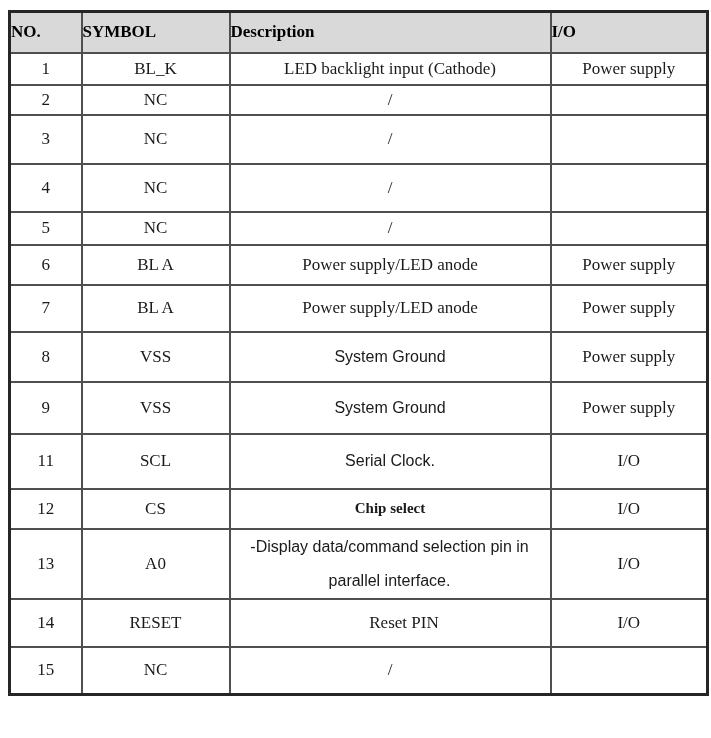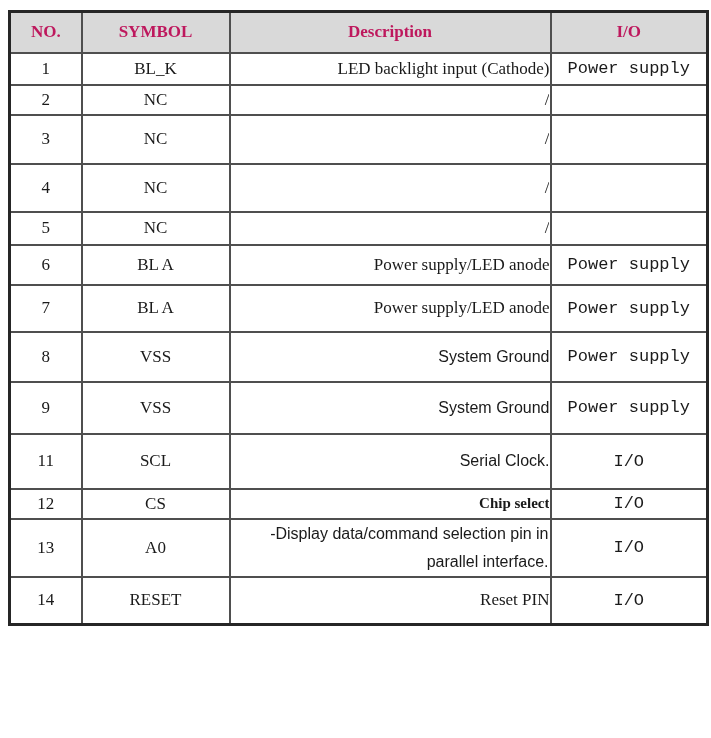--- a/index.html
+++ b/index.html
@@ -29,54 +29,54 @@
     border: 2px solid #4f4f4f;
     padding: 0;
     vertical-align: middle;
     overflow: hidden;
   }
   th.hdr {
     background: #d9d9d9;
     font-family: "Liberation Serif", serif;
     font-weight: bold;
     font-size: 17px;
-    text-align: center;
-    color: #be185d;
+    text-align: left;
+    color: #000000;
   }
   td.no-cell, td.symbol-cell {
     text-align: center;
     font-family: "Liberation Serif", serif;
     font-size: 17px;
   }
   td.io-cell {
     text-align: center;
-    font-family: Liberation Mono, monospace;
+    font-family: Liberation Serif, serif;
     font-size: 17px;
   }
   td.desc-cell {
-    text-align: right;
+    text-align: center;
     padding-left: 8px;
     padding-right: 4px;
     font-family: "Liberation Serif", serif;
     font-size: 17px;
     border-radius: 6px;
   }
   td.desc-cell.sans {
     font-family: "Liberation Sans", sans-serif;
     font-size: 16px;
     margin-left: 42px;
   }
   td.desc-cell.small {
     font-size: 15px;
     font-weight: bold;
   }
   td.desc-cell.tight {
     padding-left: 0;
     padding-right: 1px;
-    line-height: 28px;
+    line-height: 34px;
   }
 </style>
 </head>
 <body>
 
 <div class="page">
   <table class="pin-table">
     <colgroup>
       <col style="width:72px">
       <col style="width:148px">
@@ -145,33 +145,39 @@
         <td class="symbol-cell">VSS</td>
         <td class="desc-cell sans">System Ground</td>
         <td class="io-cell">Power supply</td>
       </tr>
       <tr style="height:55px">
         <td class="no-cell">11</td>
         <td class="symbol-cell">SCL</td>
         <td class="desc-cell sans">Serial Clock.</td>
         <td class="io-cell">I/O</td>
       </tr>
-      <tr style="height:30px">
+      <tr style="height:40px">
         <td class="no-cell">12</td>
         <td class="symbol-cell">CS</td>
         <td class="desc-cell small">Chip select</td>
         <td class="io-cell">I/O</td>
       </tr>
       <tr style="height:57px">
         <td class="no-cell">13</td>
         <td class="symbol-cell">A0</td>
         <td class="desc-cell sans tight">-Display data/command selection pin in parallel interface.</td>
         <td class="io-cell">I/O</td>
       </tr>
       <tr style="height:48px">
         <td class="no-cell">14</td>
         <td class="symbol-cell">RESET</td>
         <td class="desc-cell" style="padding-left:28px">Reset PIN</td>
         <td class="io-cell">I/O</td>
       </tr>
+      <tr style="height:48px">
+        <td class="no-cell">15</td>
+        <td class="symbol-cell">NC</td>
+        <td class="desc-cell">/</td>
+        <td class="io-cell"></td>
+      </tr>
     </tbody>
   </table>
 </div>
 
 </body></html>

